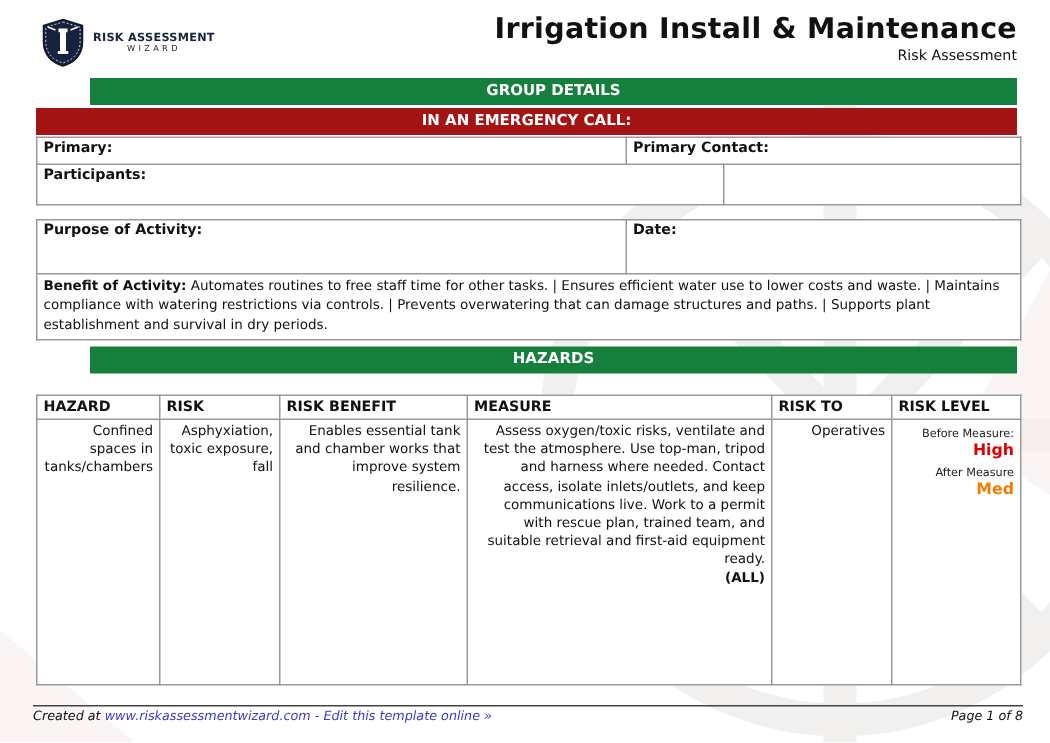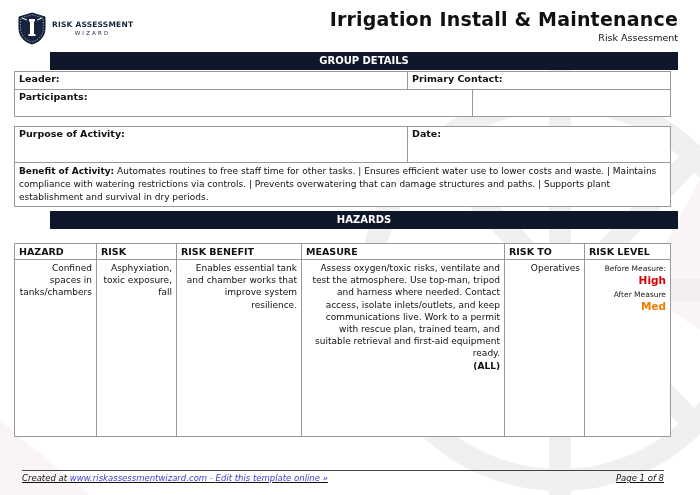--- a/index.html
+++ b/index.html
@@ -7,35 +7,35 @@
     position:relative;
     width:700px;height:495px;
     background:#fff;
     font-family:"DejaVu Sans","Liberation Sans",sans-serif;
     color:#111;
     overflow:hidden;
   }
   .watermark{
     position:absolute;inset:0;pointer-events:none;z-index:0;
   }
-  .content{position:relative;z-index:1;padding:10px 22px 0 14px;}
+  .content{position:relative;z-index:1;padding:10px 22px 0 24px;}
 
   
   .hdr{display:flex;justify-content:space-between;align-items:flex-start;height:42px;}
   .brand{display:flex;align-items:center;gap:5px;margin-left:3px;margin-top:2px;}
   .brand-text{line-height:1.1;}
   .brand-line1{font-size:7.5px;font-weight:bold;color:#15233f;letter-spacing:.2px;}
   .brand-line2{font-size:5.5px;color:#15233f;letter-spacing:2.2px;text-align:center;margin-top:1px;}
   .title-block{text-align:right;}
   .doc-title{font-size:19px;font-weight:bold;letter-spacing:.2px;line-height:1.05;}
   .doc-subtitle{font-size:9.5px;margin-top:2px;}
 
   
   .bar{height:18px;line-height:18px;text-align:center;font-weight:bold;font-size:10px;color:#fff;}
-  .bar-black{background:#0f172a;margin-left:36px;}
+  .bar-black{background:#15803d;margin-left:36px;}
   .bar-red{background:#a31515;margin-top:2px;}
 
   
   table{border-collapse:collapse;table-layout:fixed;width:656px;background:#fff;}
   td,th{border:1px solid #999;padding:1px 4px;font-size:9.5px;vertical-align:top;text-align:left;background:#fff;}
   .lbl{font-weight:bold;}
   .grp-table{margin-top:1px;}
   .row-leader td{height:15px;}
   .row-participants td{height:24px;}
   .act-table{margin-top:1px;}
@@ -47,21 +47,21 @@
   .haz-table{margin-top:14px;}
   .haz-table th{font-weight:bold;font-size:9.5px;height:13px;vertical-align:middle;}
   .haz-table td{font-size:9px;line-height:1.35;padding:2px 4px;text-align:right;}
   .row-hazard td{height:172px;}
   .measure-all{font-weight:bold;margin-top:1px;}
   .risklevel-cell{text-align:center;}
   .rl-small{font-size:7.5px;color:#222;margin-top:2px;}
   .rl-value{font-size:10.5px;font-weight:bold;line-height:1.3;}
 
   
-  .footer{position:absolute;left:22px;right:36px;bottom:12px;z-index:1;text-decoration:underline;}
+  .footer{position:absolute;left:22px;right:18px;bottom:12px;z-index:1;}
   .footer-rule{border-top:1.5px solid #444;margin-bottom:2px;}
   .footer-line{display:flex;justify-content:space-between;font-size:8.5px;font-style:italic;}
   .footer-left a{text-decoration:none;}
   .page-num{color:#111;}
 </style>
 </head>
 <body>
 
 <div class="page">
 
@@ -95,30 +95,31 @@
           <div class="brand-line2">WIZARD</div>
         </div>
       </div>
       <div class="title-block">
         <div class="doc-title">Irrigation Install &amp; Maintenance</div>
         <div class="doc-subtitle">Risk Assessment</div>
       </div>
     </div>
 
     <div class="bar bar-black">GROUP DETAILS</div>
+    <div class="bar bar-red">IN AN EMERGENCY CALL:</div>
 
     <table class="grp-table">
       <colgroup>
           <col style="width:393px">
           <col style="width:65px">
           <col style="width:198px">
         </colgroup>
       <tbody>
           <tr class="row-leader">
-        <td><span class="lbl">Leader:</span> <span></span></td>
+        <td><span class="lbl">Primary:</span> <span></span></td>
         <td colspan="2"><span class="lbl">Primary Contact:</span> <span></span></td>
       </tr>
       <tr class="row-participants">
         <td colspan="2"><span class="lbl">Participants:</span> <span></span></td>
         <td></td>
       </tr>
     </tbody>
       </table>
 
     <div class="gap8"></div>

